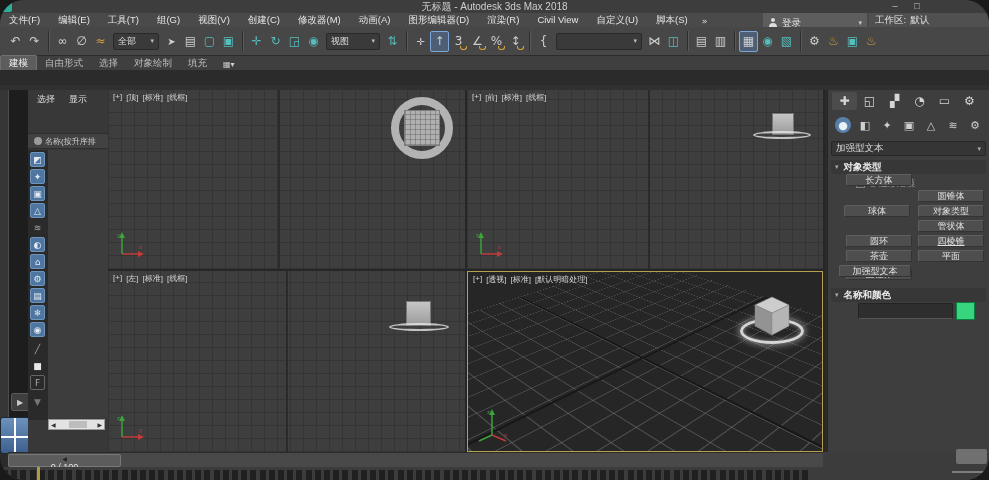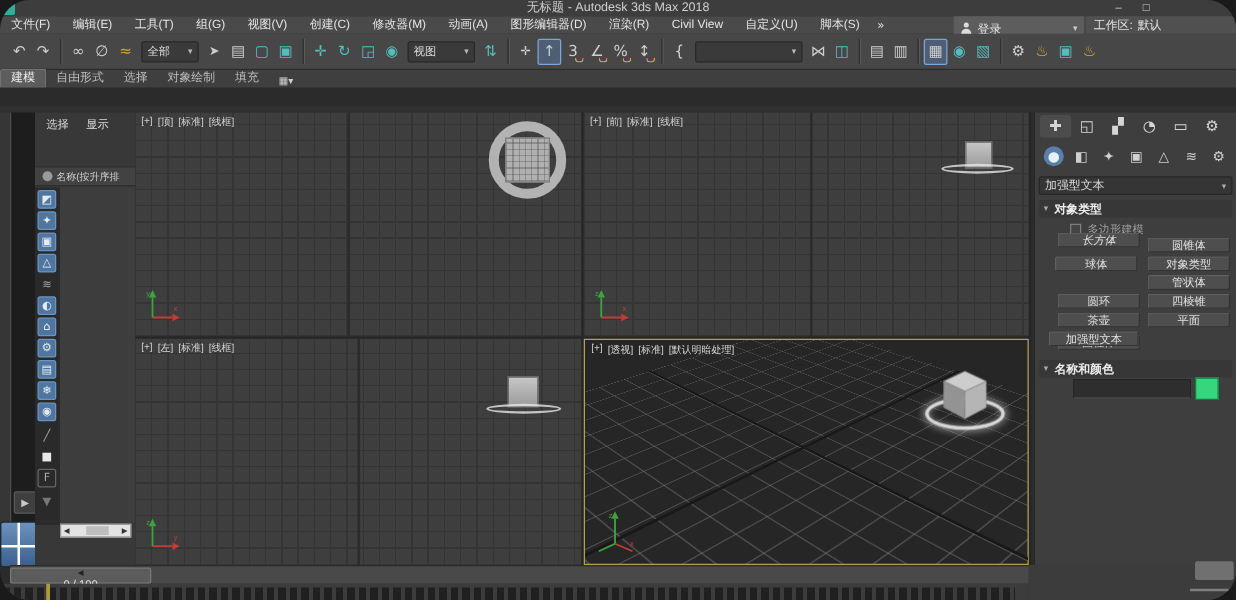--- a/index.html
+++ b/index.html
@@ -399,28 +399,28 @@
       <span>加强型文本</span>
       <span style="margin-left:auto;font-size:7px;color:#aaa;" class="glyph">▾</span>
     </div>
     <div class="cp-rollout" style="top:70px;">
       <span class="roll-arrow glyph">▾</span>
       <span>对象类型</span>
     </div>
     <div class="cp-check"></div>
     <div class="cp-checklabel">多边形建模</div>
 
-    <div class="cbtn" style="left:18px;top:96px;font-style:italic;">长方体</div>
+    <div class="cbtn" style="left:18px;top:84px;">长方体</div>
     <div class="cbtn" style="left:90px;top:100px;">圆锥体</div>
     <div class="cbtn" style="left:16px;top:115px;">球体</div>
     <div class="cbtn" style="left:90px;top:115px;">对象类型</div>
     <div class="cbtn" style="left:18px;top:130px;margin-top:48px;">圆柱体</div>
     <div class="cbtn" style="left:90px;top:130px;">管状体</div>
     <div class="cbtn" style="left:18px;top:145px;">圆环</div>
-    <div class="cbtn" style="left:90px;top:145px;">四棱锥</div>
+    <div class="cbtn" style="left:90px;top:145px;text-decoration:underline;">四棱锥</div>
     <div class="cbtn" style="left:18px;top:160px;">茶壶</div>
     <div class="cbtn" style="left:90px;top:160px;">平面</div>
     <div class="cbtn" style="left:11px;top:175px;width:72px;">加强型文本</div>
 
     <div class="cp-rollout" style="top:198px;">
       <span class="roll-arrow glyph">▾</span>
       <span>名称和颜色</span>
     </div>
     <div class="cp-field"></div>
     <div class="cp-swatch"></div>

